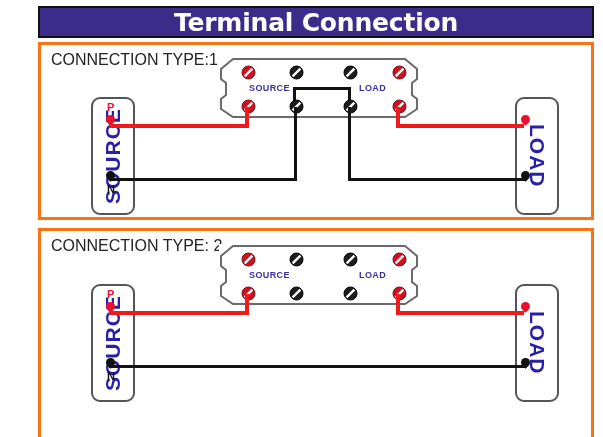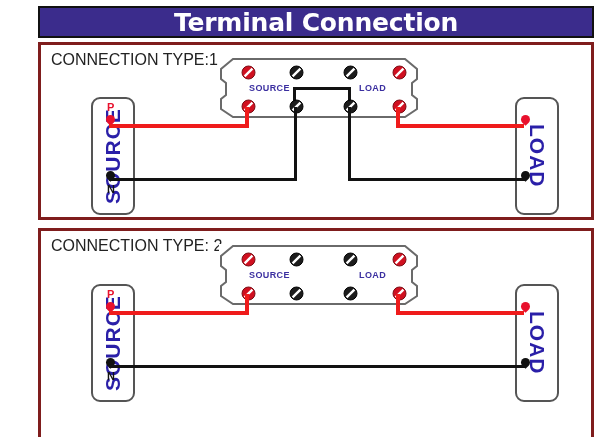--- a/index.html
+++ b/index.html
@@ -38,21 +38,21 @@
     font-family: "DejaVu Sans", sans-serif;
     white-space: nowrap;
   }
 
   
   .panel {
     position: absolute;
     left: 38px;
     width: 556px;
     background: #ffffff;
-    border: 3px solid #7f1d1d;
+    border: 3px solid #f97316;
     box-sizing: border-box;
   }
   #panel-1 { top: 42px;  height: 178px; }
   #panel-2 { top: 228px; height: 227px; }
 
   .panel-label {
     position: absolute;
     left: 10px;
     top: 6px;
     font-size: 16px;

